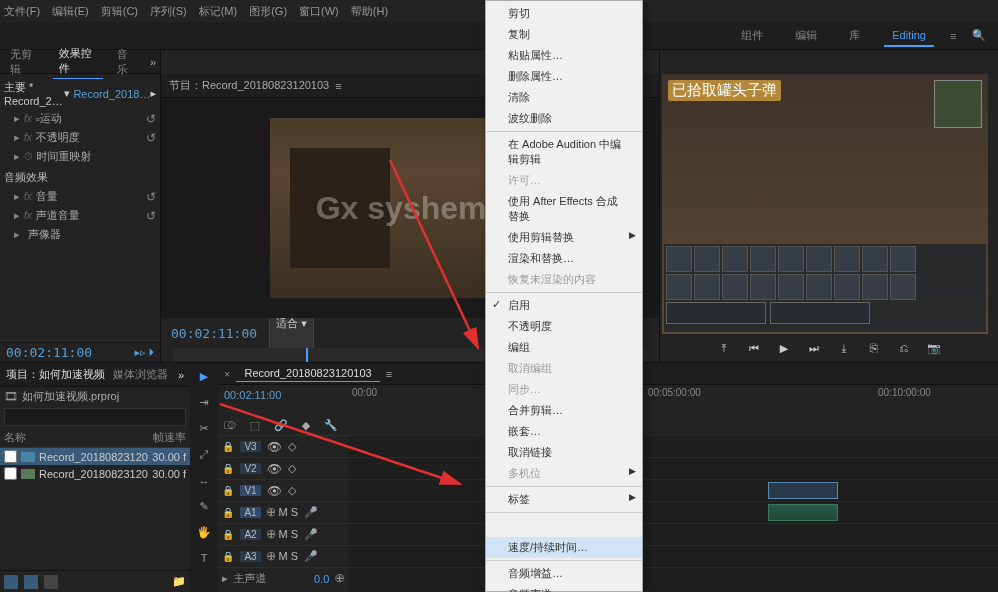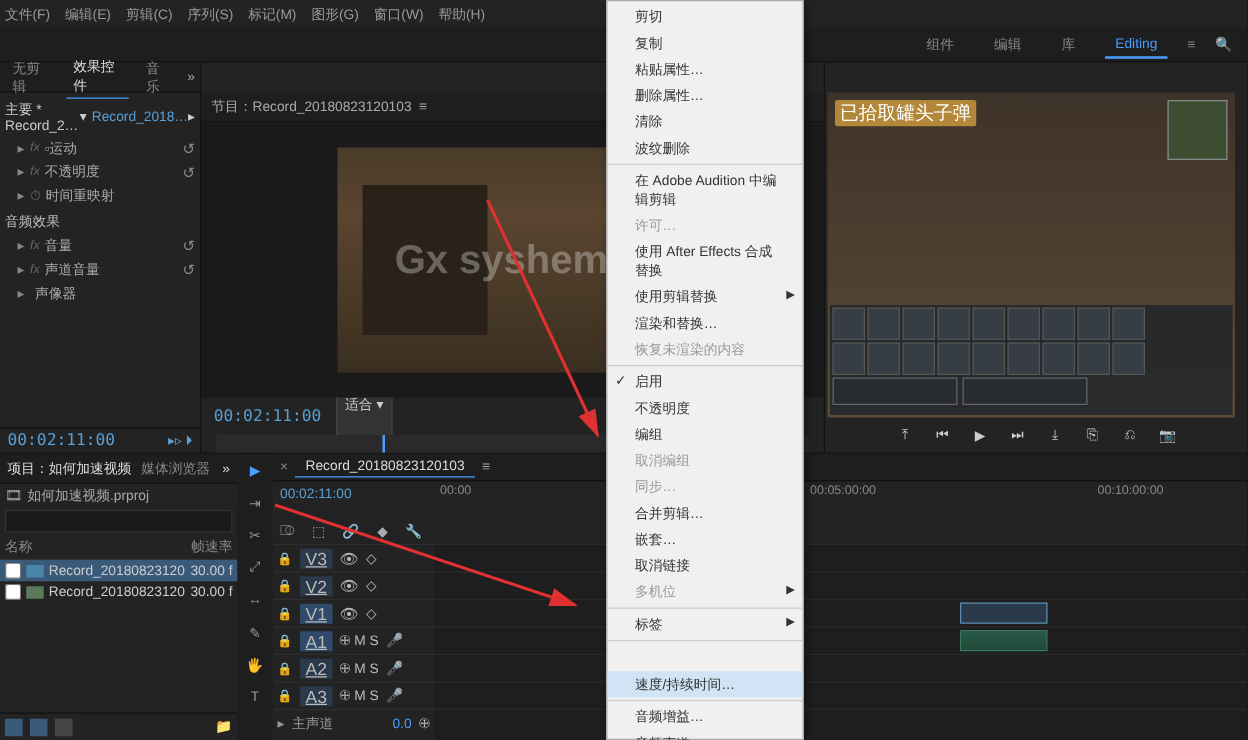--- a/index.html
+++ b/index.html
@@ -89,21 +89,21 @@
 .tl-ruler .tick { position: absolute; top: 2px; font-size: 10px; }
 .tl-playhead { position: absolute; left: 232px; top: 0; bottom: 0; width: 1px; background: #4a9eff; }
 .tl-playhead::before { content: ""; position: absolute; top: 0; left: -4px; width: 9px; height: 10px; background: #4a9eff; clip-path: polygon(0 0, 100% 0, 50% 100%); }
 
 .tl-tools-row { height: 20px; display: flex; align-items: center; padding-left: 6px; gap: 14px; color: #aaa; }
 
 .tracks { display: flex; flex: 1; overflow: hidden; }
 .track-headers { width: 130px; background: #232323; }
 .track-head { height: 22px; display: flex; align-items: center; gap: 6px; padding: 0 4px; border-top: 1px solid #2e2e2e; color: #bbb; }
 .track-head .lock { color: #666; font-size: 10px; }
-.track-head .lbl { background: #2a3a4a; padding: 0 4px; font-size: 14px; text-decoration: underline; }
+.track-head .lbl { background: #2a3a4a; padding: 0 4px; font-size: 10px; }
 .track-head .lbl.v1 { background: #2f4a6a; }
 .track-head .eye { font-size: 12px; }
 .track-head .master { color: #999; }
 .track-head .db { color: #4a9eff; margin-left: auto; }
 
 .track-lanes { flex: 1; position: relative; background: #1e1e1e; overflow: hidden; }
 .lane { height: 22px; border-top: 1px solid #2a2a2a; position: relative; }
 .clip { position: absolute; top: 2px; bottom: 2px; background: #3a5a7a; border: 1px solid #5a8ab0; font-size: 9px; color: #cde; padding: 0 2px; overflow: hidden; white-space: nowrap; }
 .clip.audio { background: linear-gradient(180deg, #2a5a4a 0%, #204838 100%); border-color: #3a7a5a; }
 .clip.dark { background: #2a3a4a; }

